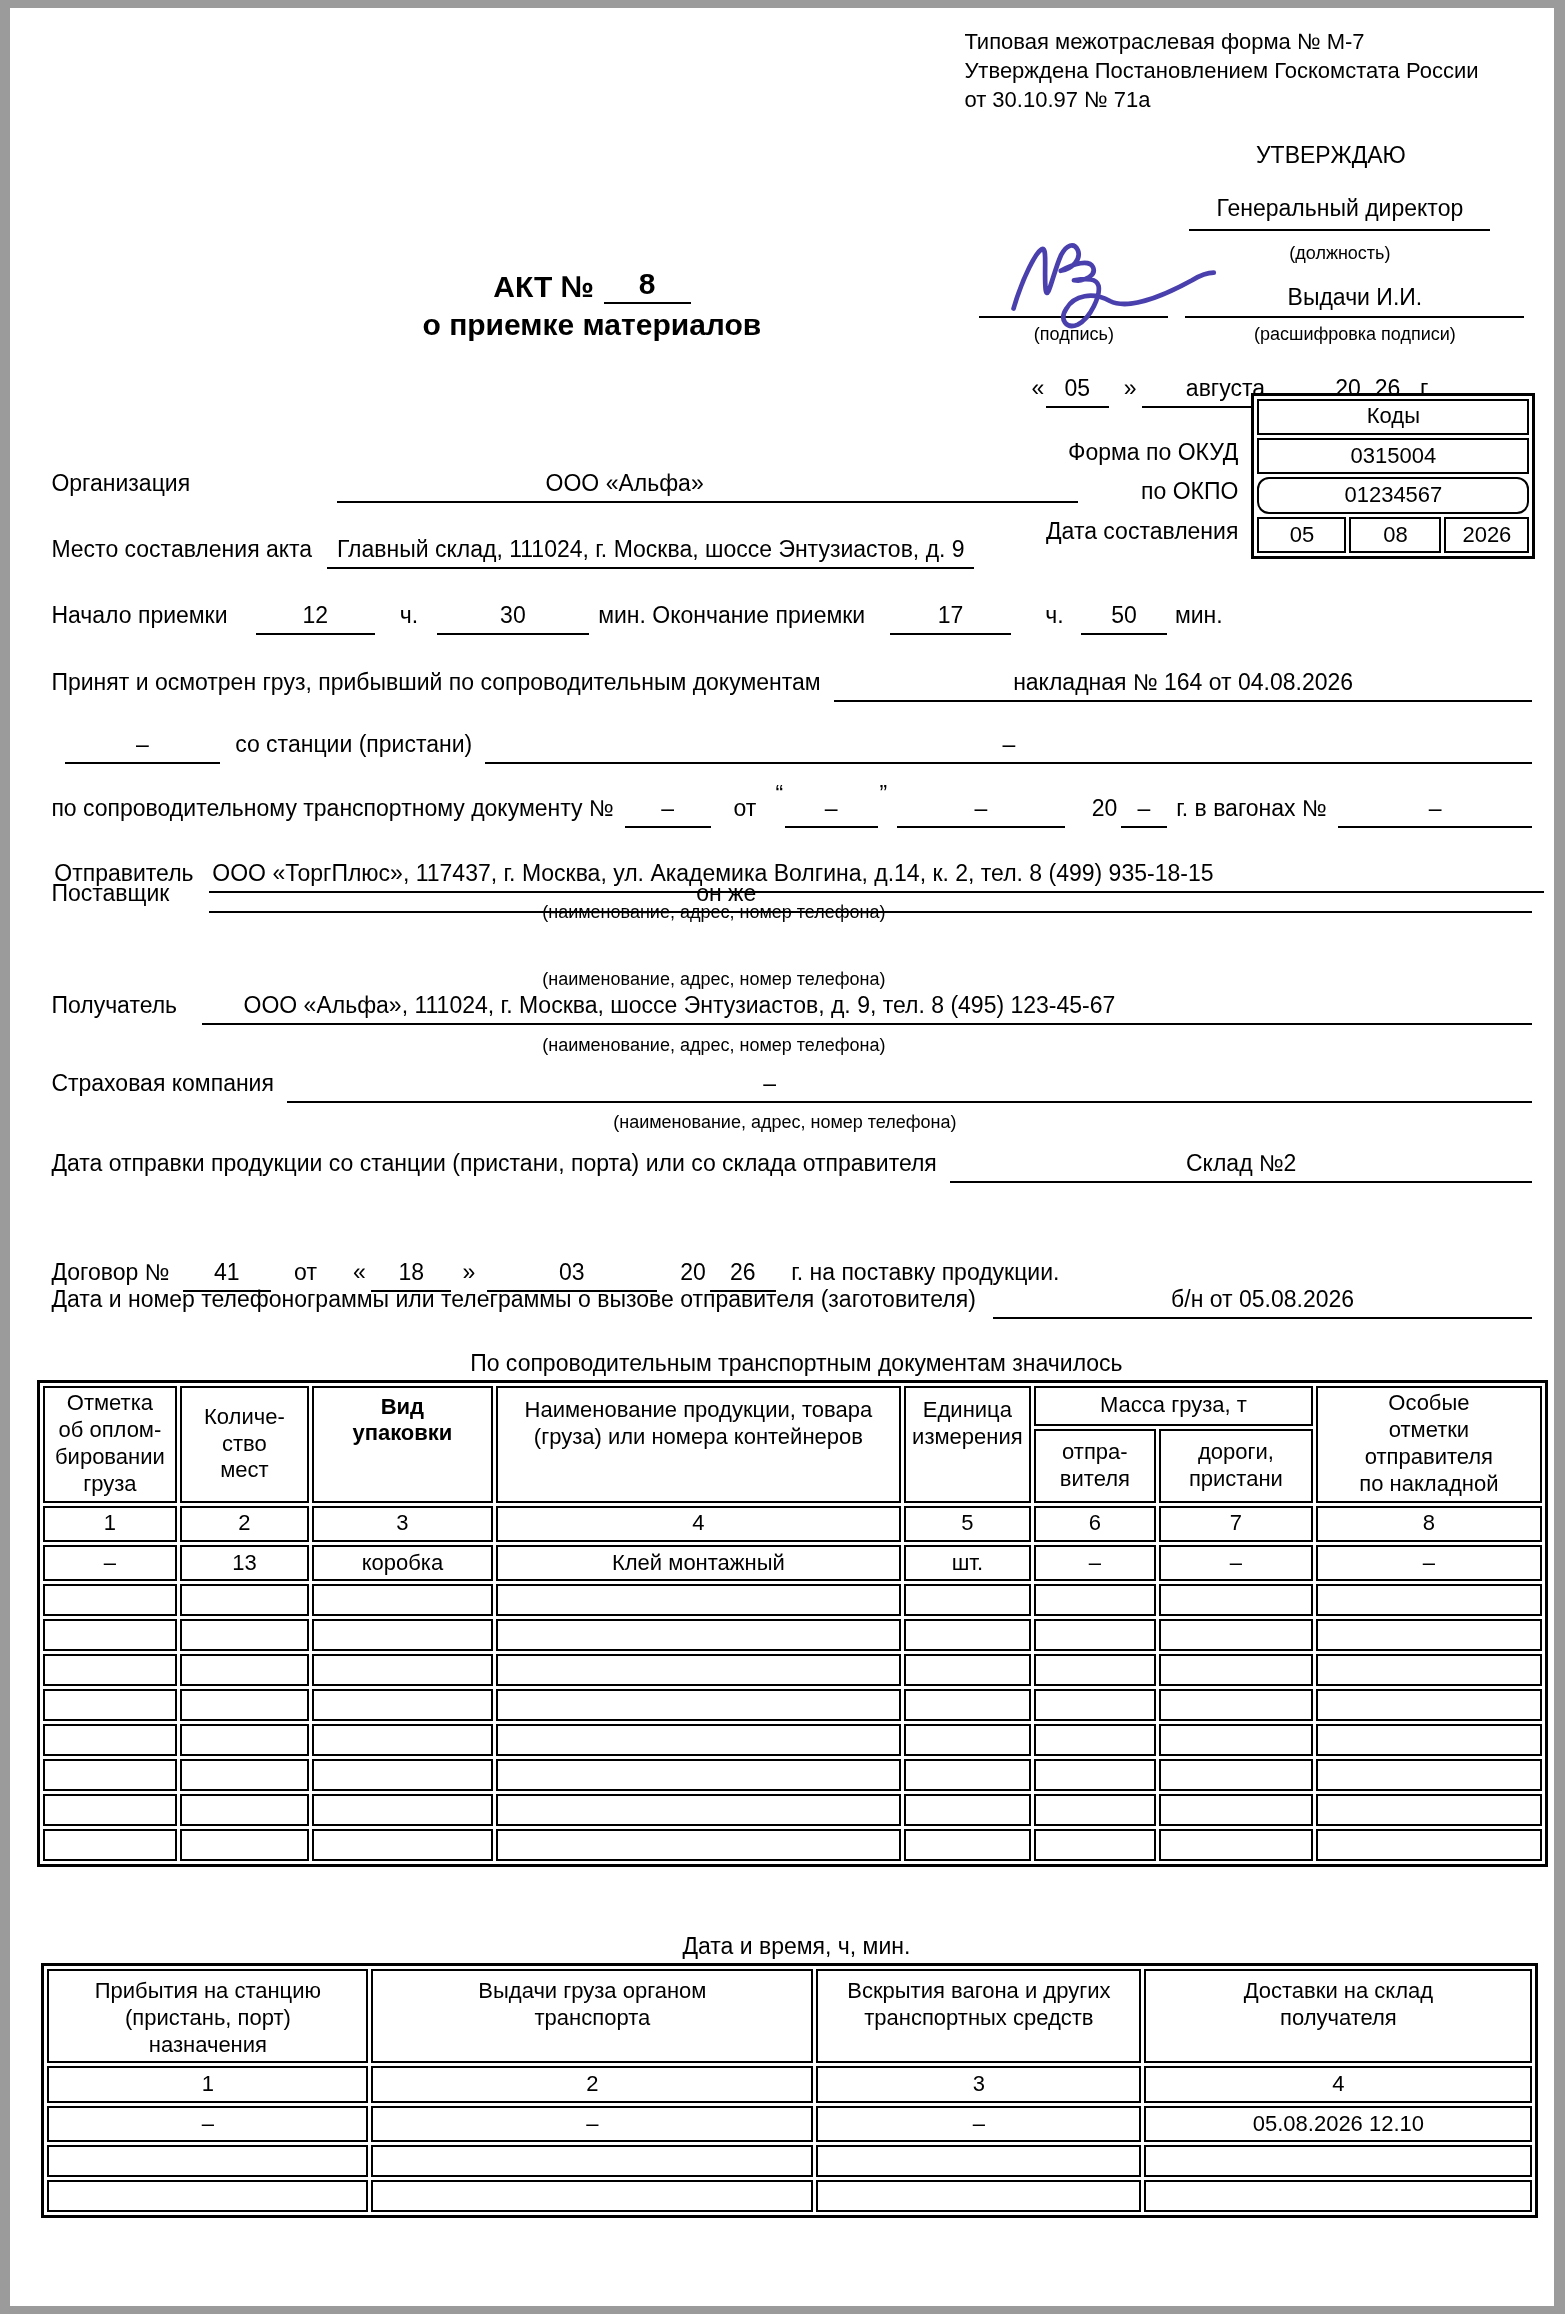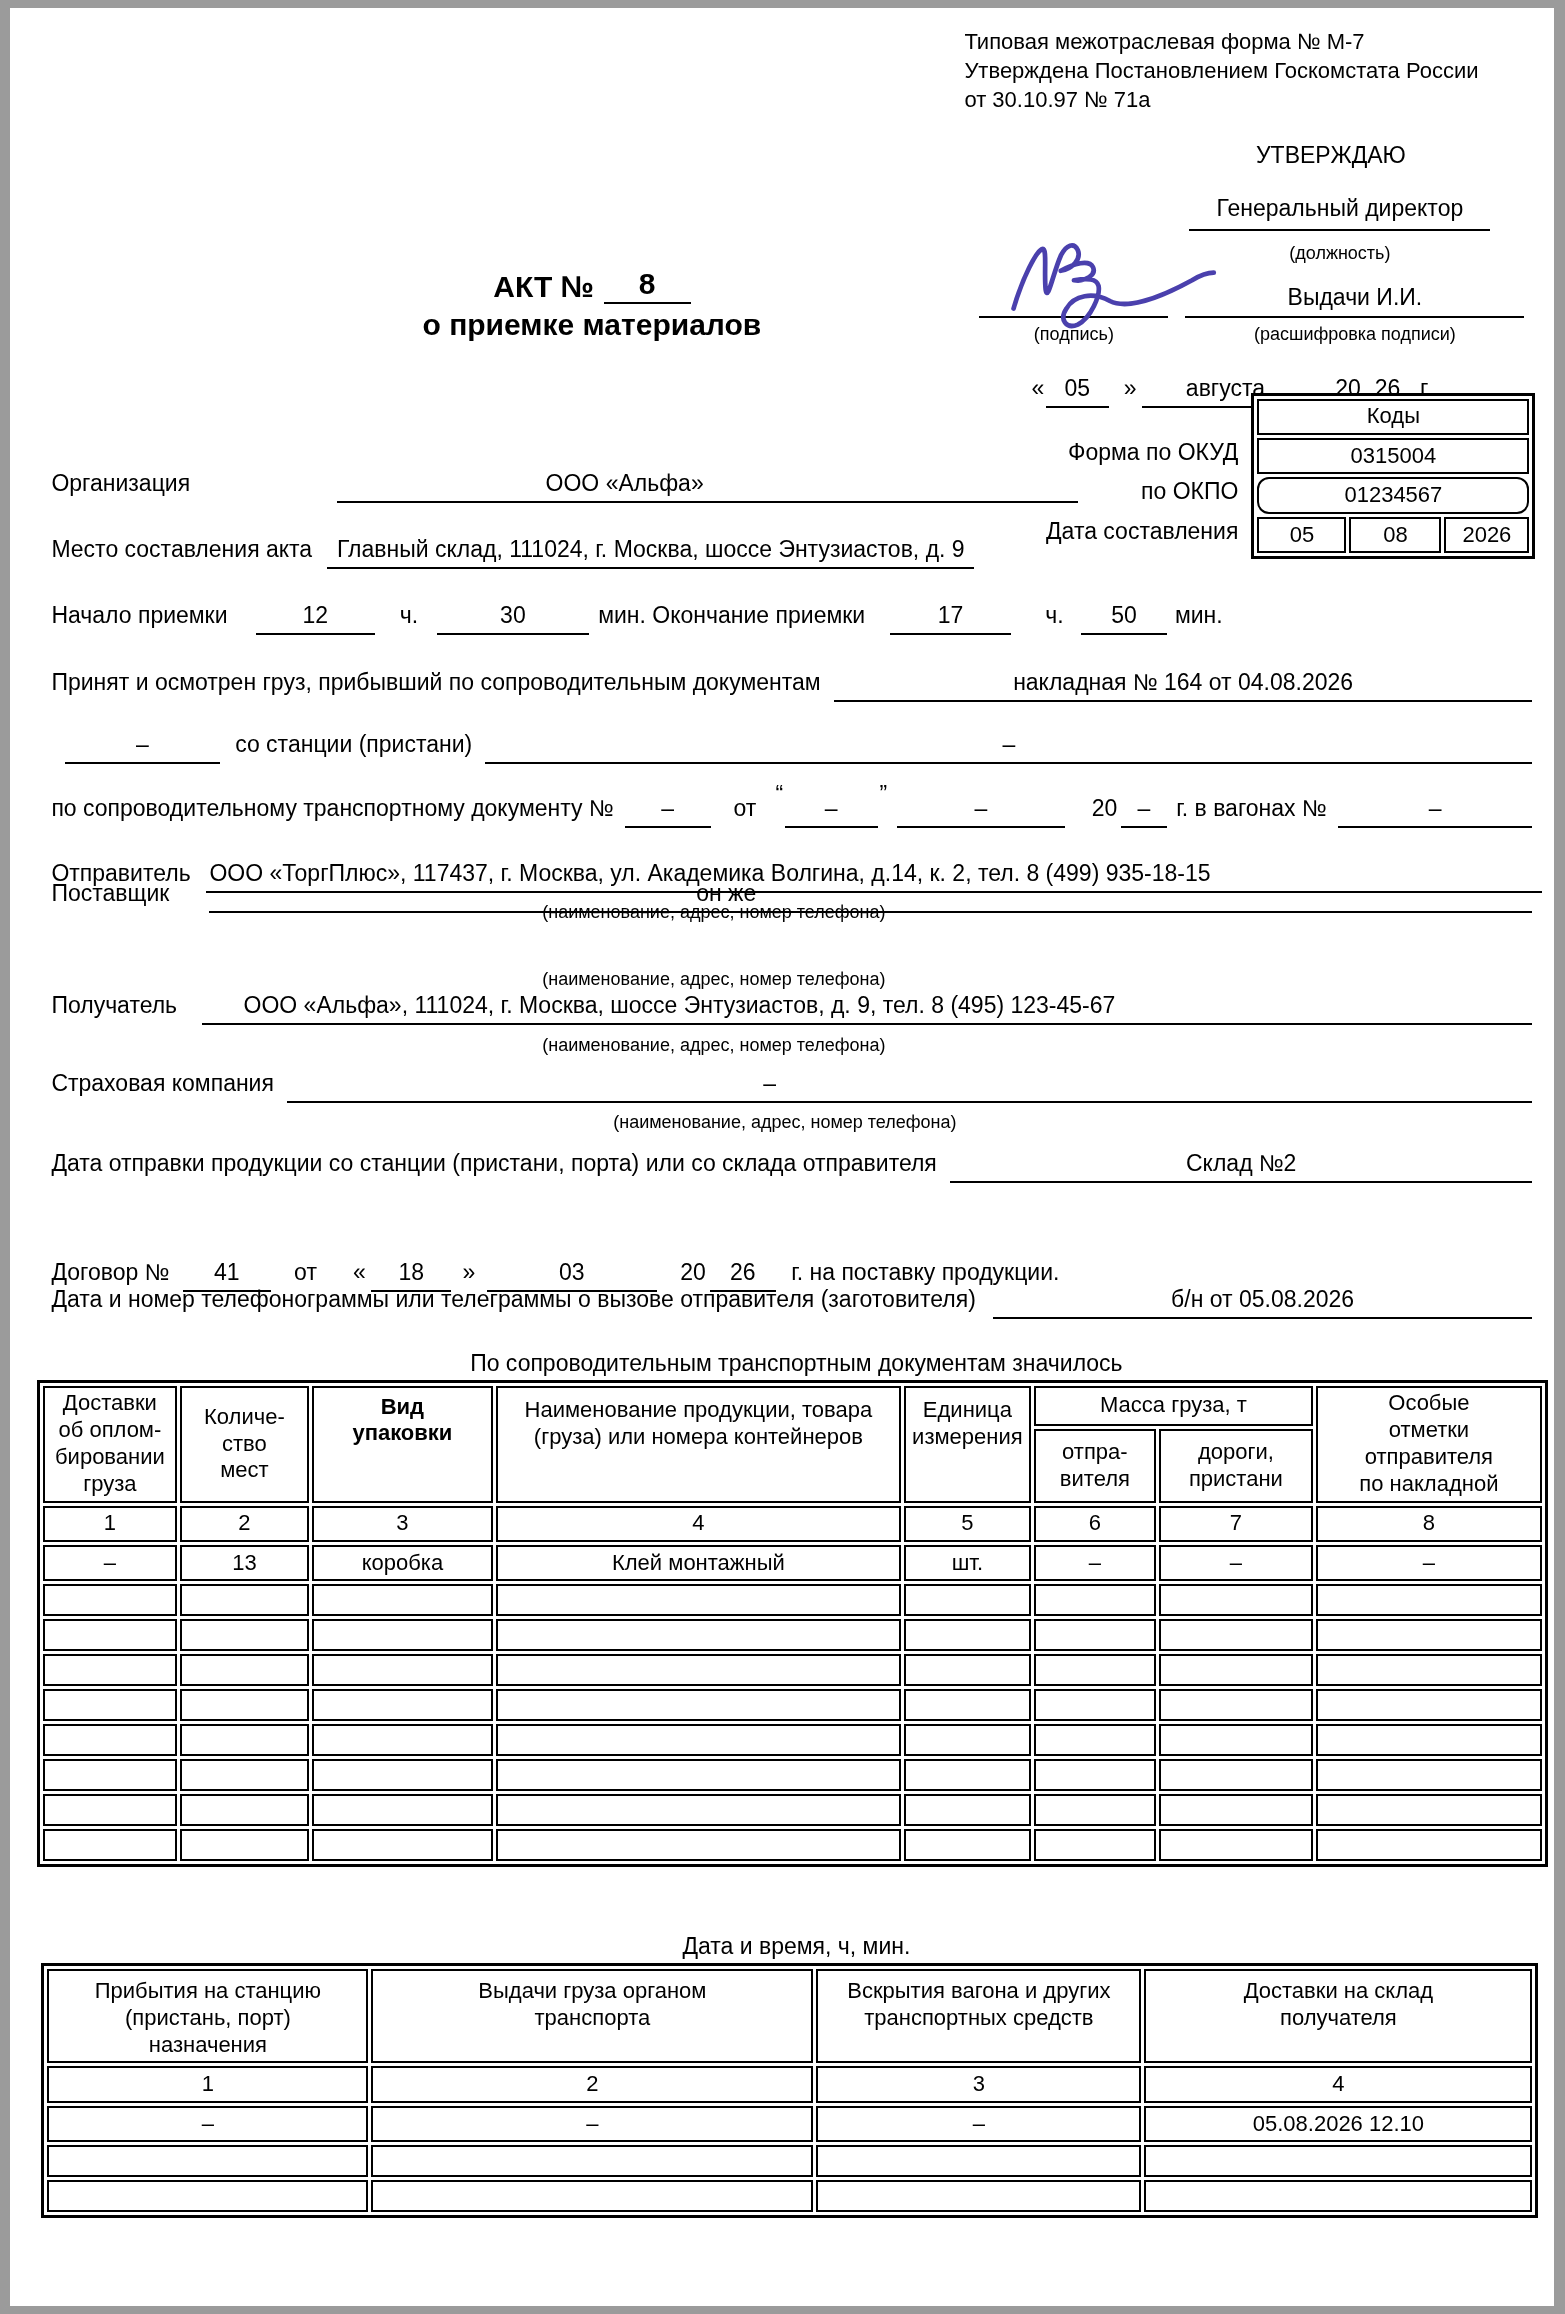--- a/index.html
+++ b/index.html
@@ -145,21 +145,21 @@
     <span class="lab qraise" style="margin-left:19px;">“</span>
     <span class="fill" style="width:85px;margin-left:1.9px;">–</span>
     <span class="lab qraise" style="margin-left:1.9px;">”</span>
     <span class="fill" style="width:161px;margin-left:9.5px;">–</span>
     <span class="lab" style="margin-left:26.5px;">20</span>
     <span class="fill" style="width:38px;margin-left:3.8px;">–</span>
     <span class="lab" style="margin-left:9.5px;">г. в вагонах №</span>
     <span class="fill flex1" style="margin-left:11.4px;">–</span>
   </div>
 
-  <div class="fline" style="left:41px;top:852px;right:22px;">
+  <div class="fline" style="left:56px;top:852px;right:22px;justify-content:center;">
     <span class="lab">Отправитель</span>
     <span class="fill flex1" style="margin-left:15px;padding-right:331px;">ООО «ТоргПлюс», 117437, г. Москва, ул. Академика Волгина, д.14, к. 2, тел. 8 (499) 935-18-15</span>
   </div>
   <div class="fcap" style="left:202px;top:894px;width:1003px;">(наименование, адрес, номер телефона)</div>
 
   <div class="fline" style="left:41px;top:872px;right:22px;">
     <span class="lab">Поставщик</span>
     <span class="fill flex1" style="margin-left:40px;padding-right:293px;">он же</span>
   </div>
   <div class="fcap" style="left:202px;top:961px;width:1003px;">(наименование, адрес, номер телефона)</div>
@@ -208,21 +208,21 @@
             <col style="width:129px;">
             <col style="width:181px;">
             <col style="width:405px;">
         <col style="width:127px;">
             <col style="width:122px;">
             <col style="width:154px;">
             <col>
       </colgroup>
       <tbody>
             <tr>
-        <td rowspan="2">Доставки
+        <td rowspan="2">Отметка
 об оплом-
 бировании
 груза</td>
         <td rowspan="2">Количе-
 ство
 мест</td>
         <td rowspan="2" style="vertical-align:top;padding-top:6px;font-weight:bold;">Вид
 упаковки</td>
         <td rowspan="2" style="vertical-align:top;padding-top:9.5px;">Наименование продукции, товара
 (груза) или номера контейнеров</td>

